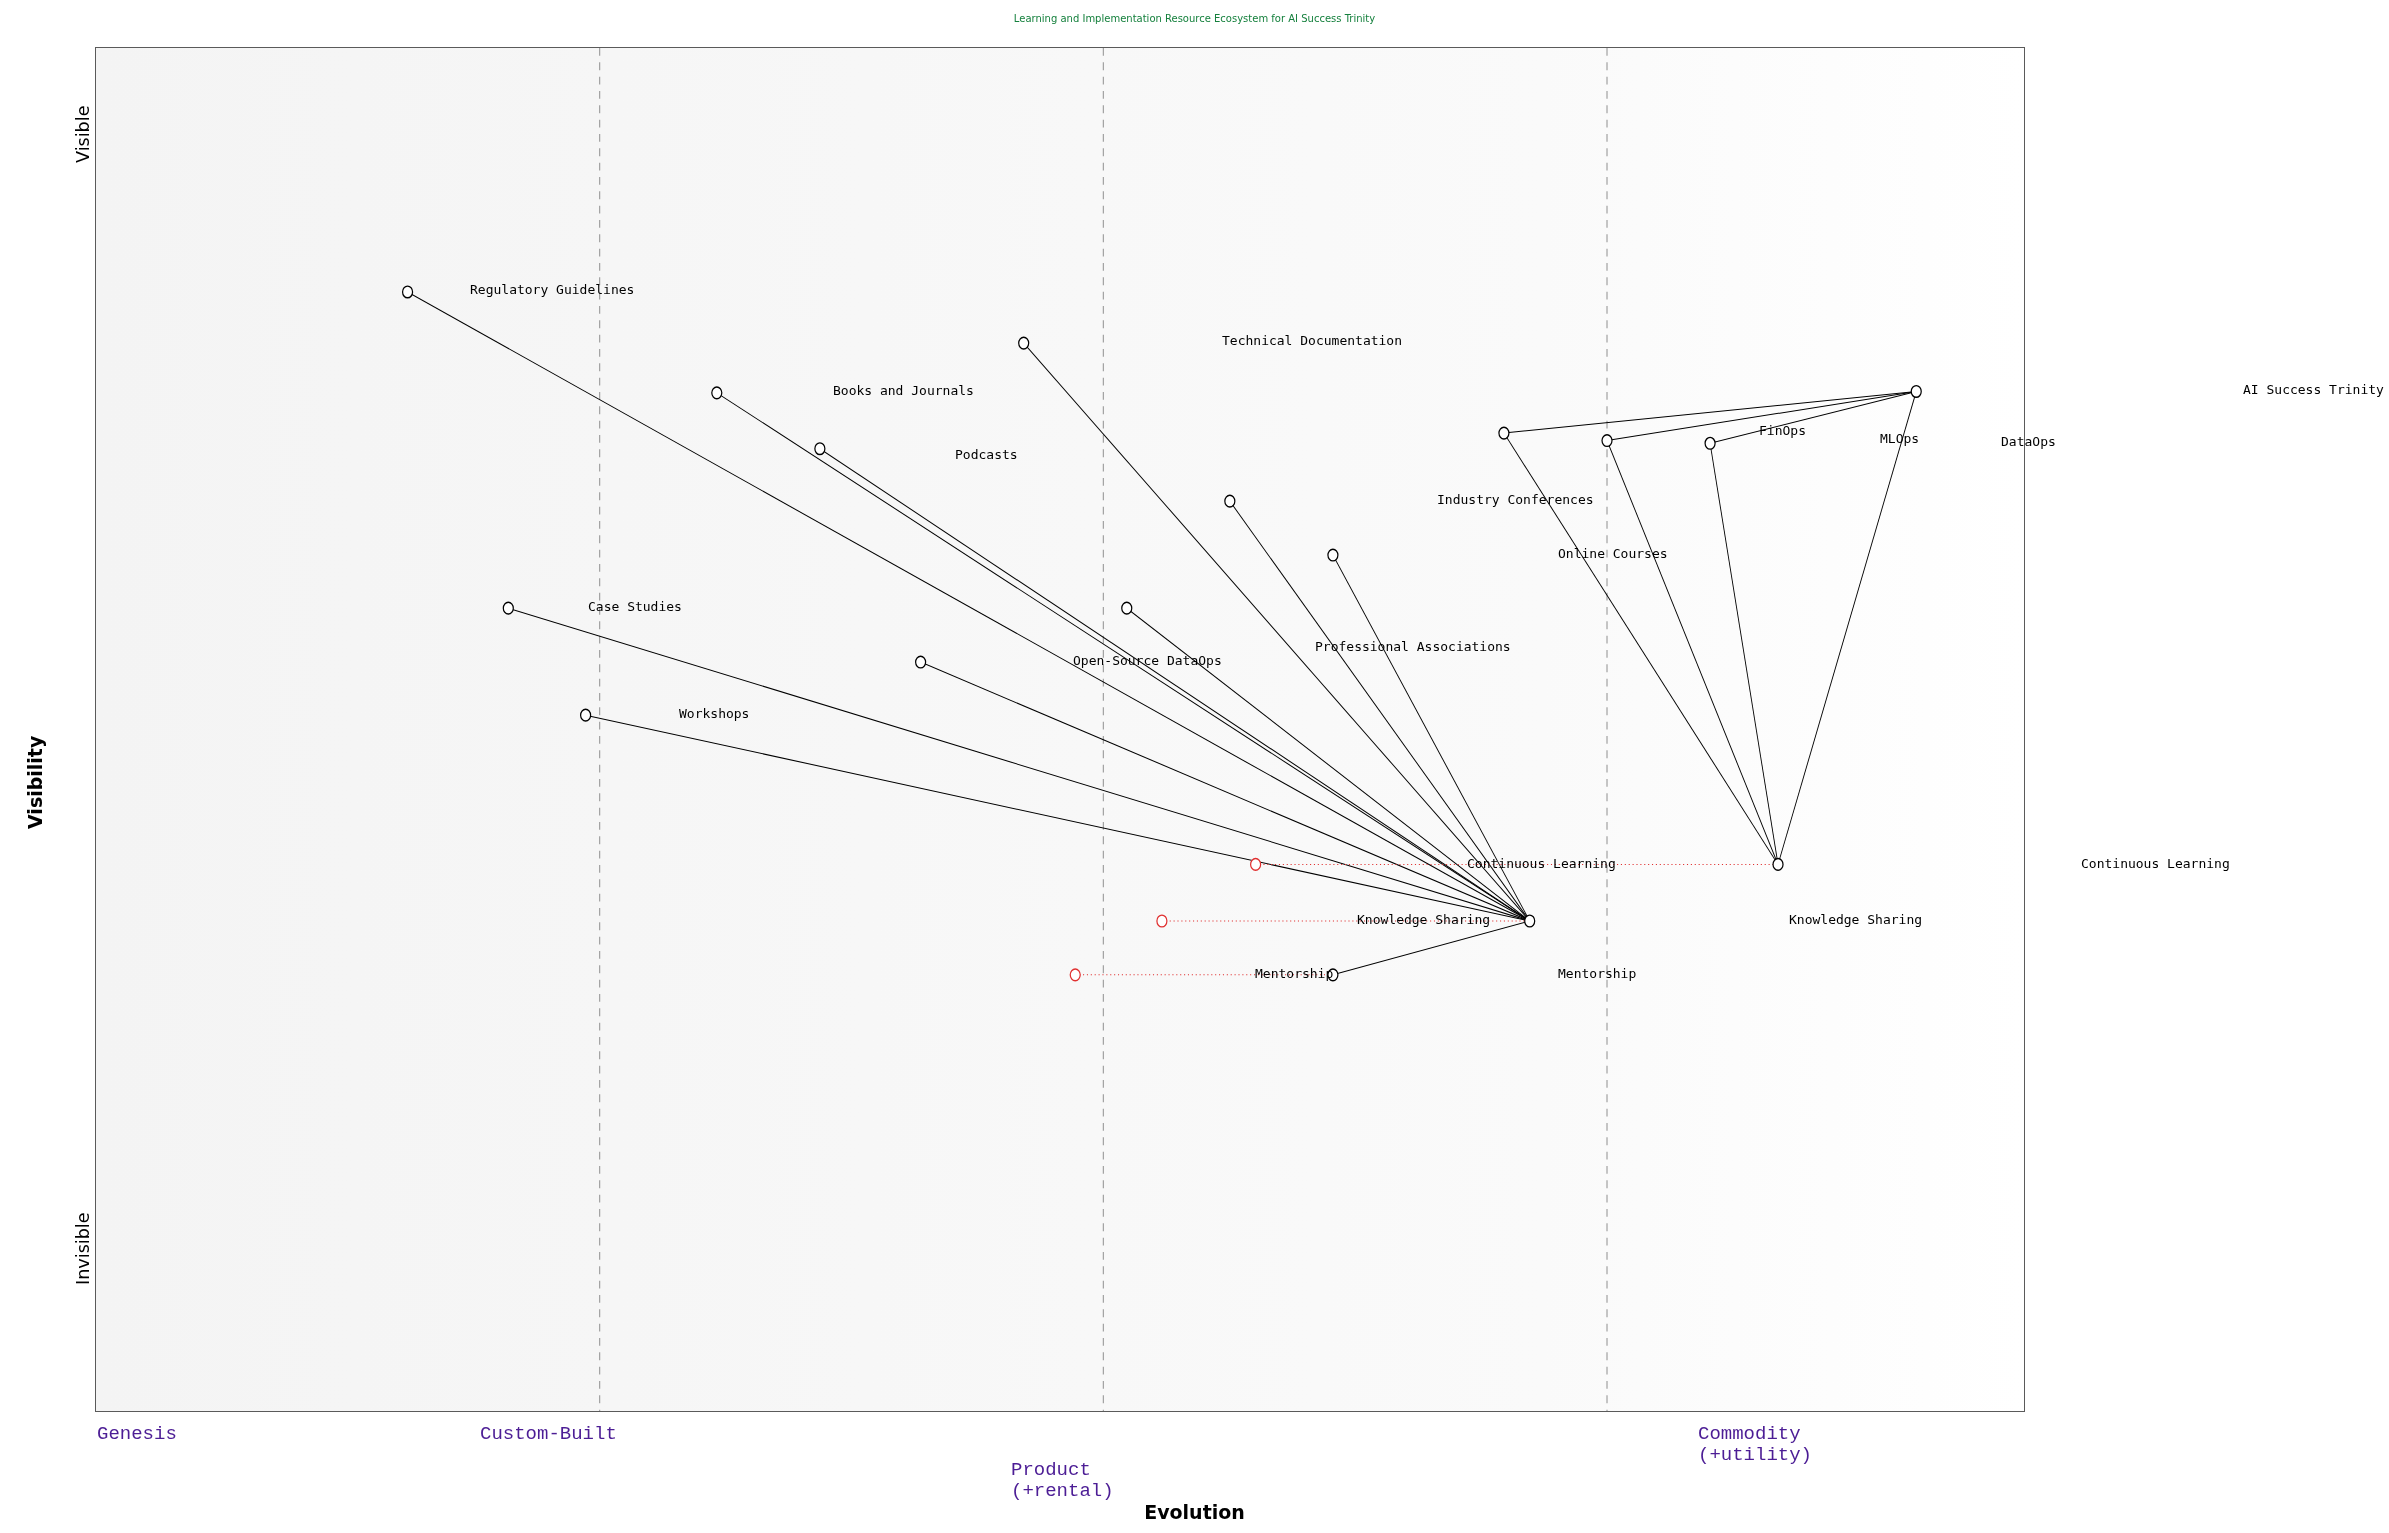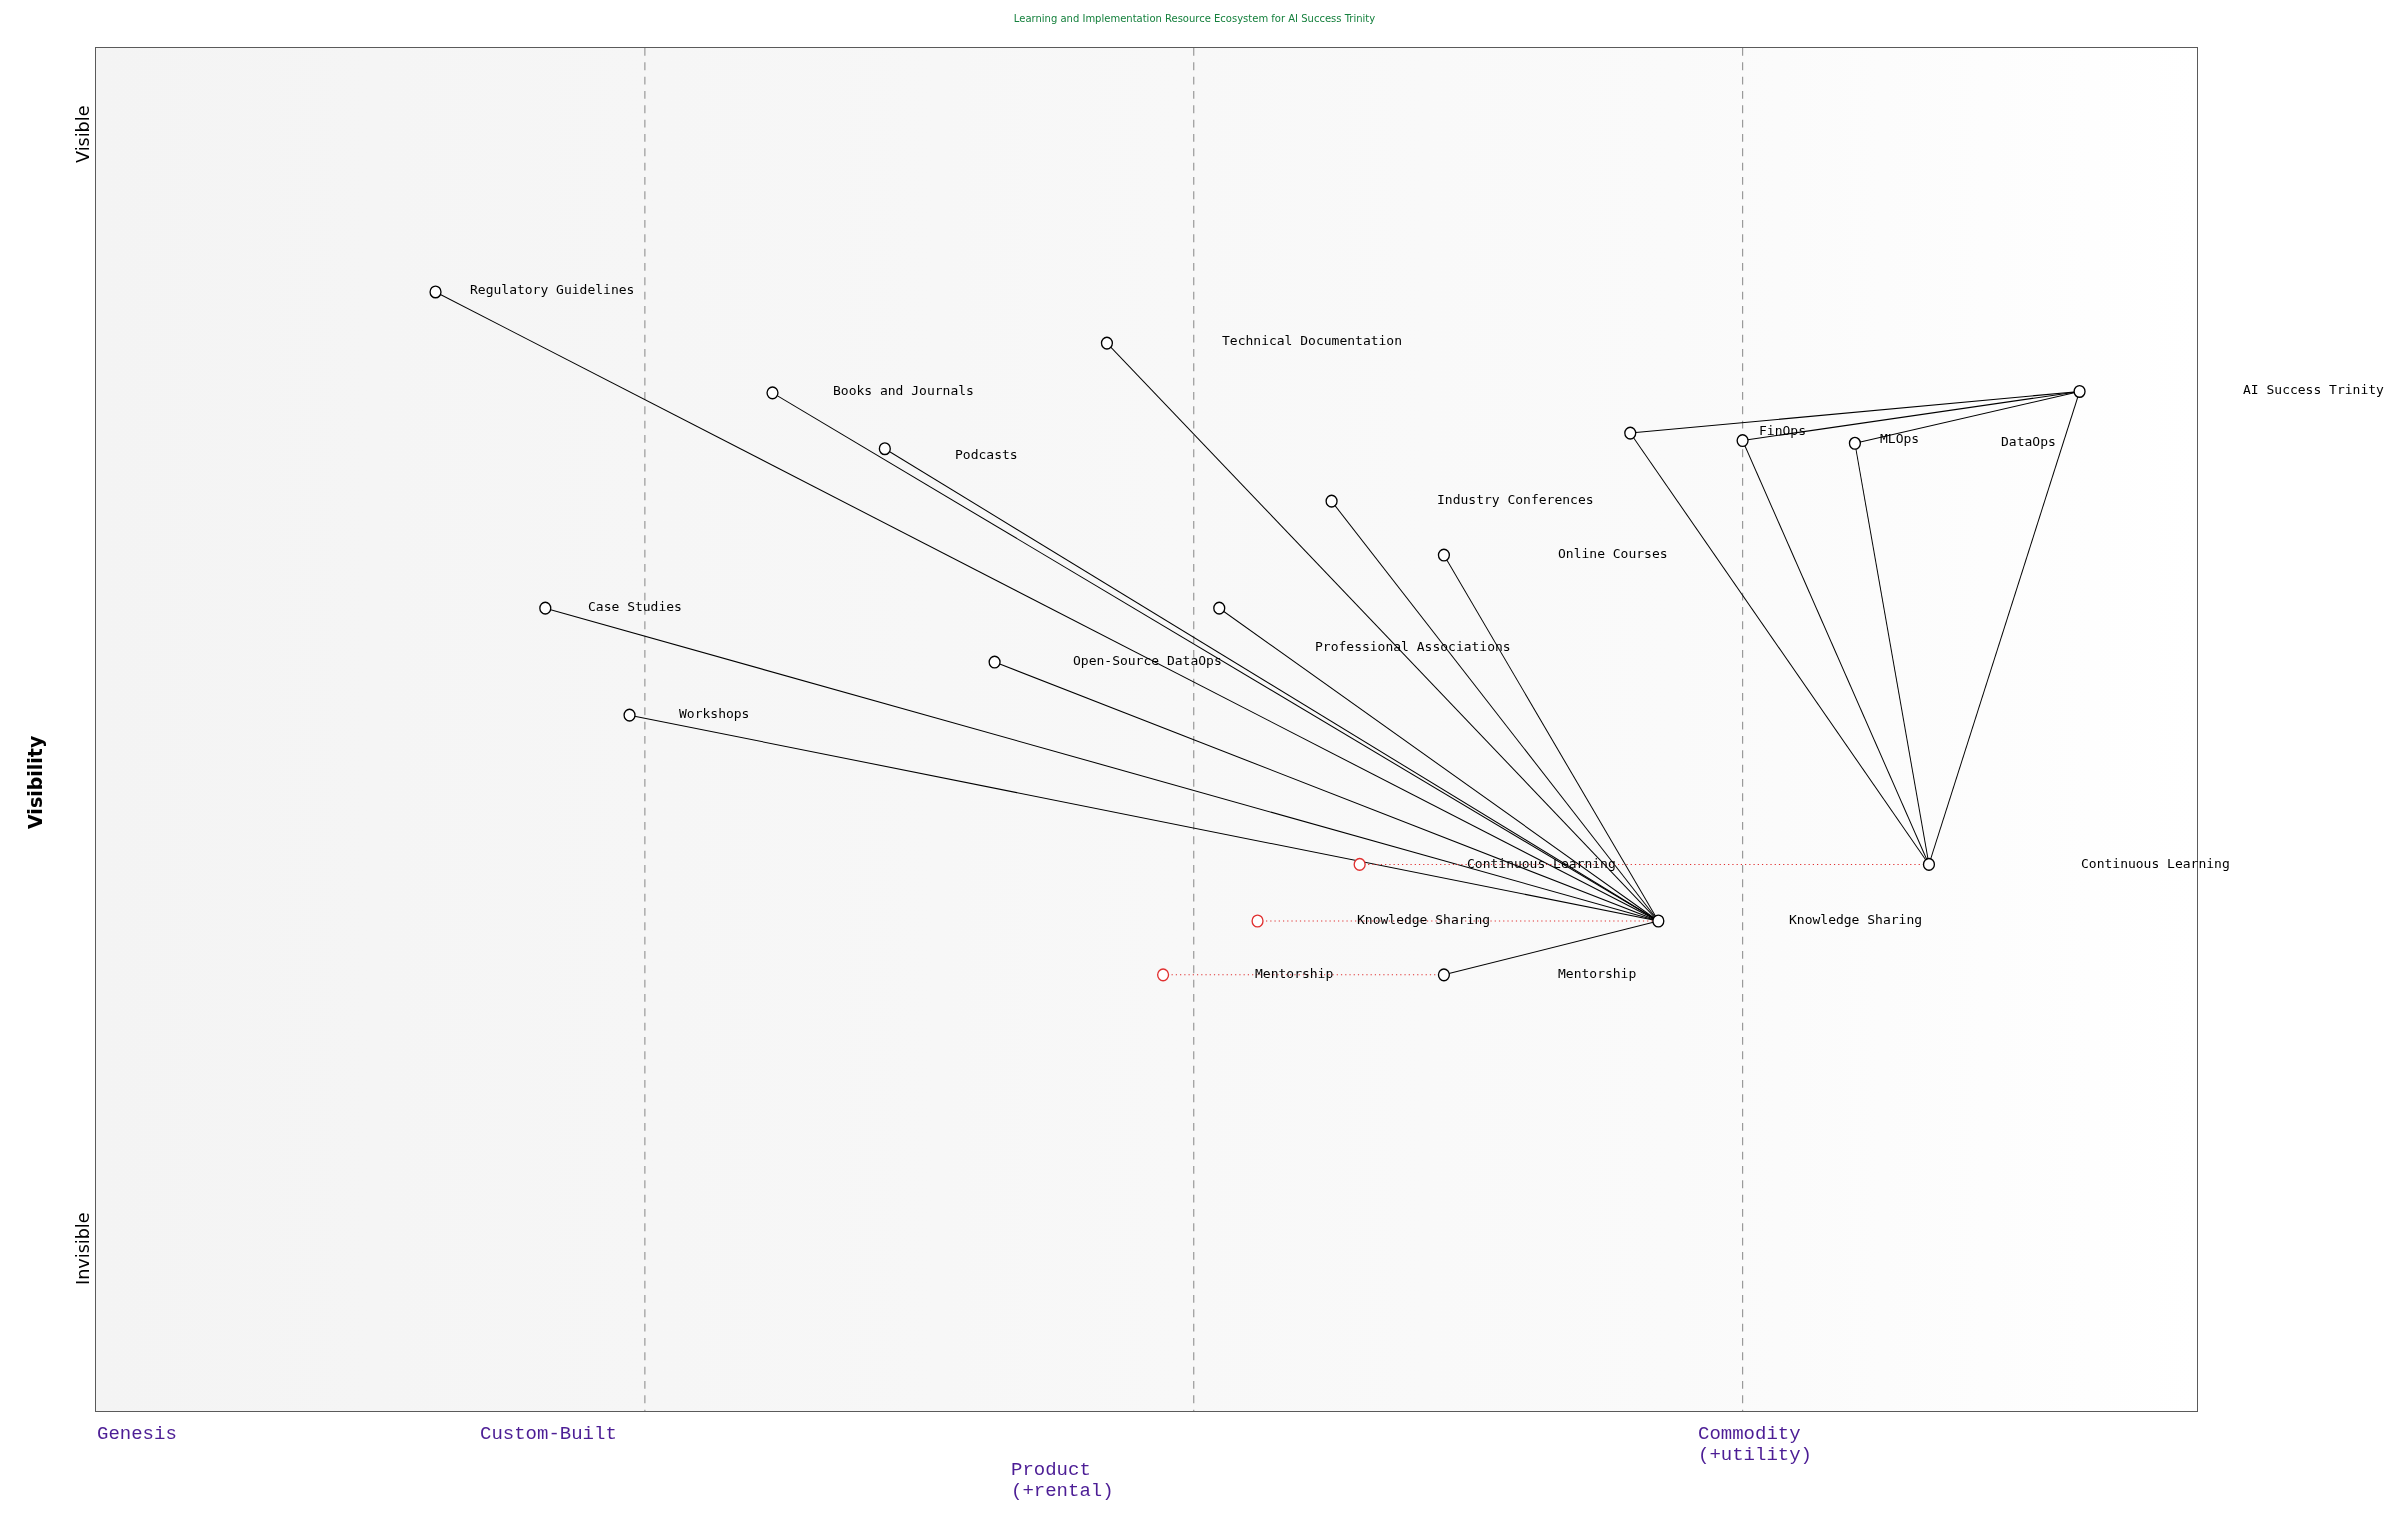--- a/index.html
+++ b/index.html
@@ -24,21 +24,21 @@
     width: 2389px;
     text-align: center;
     font-size: 10px;
     color: #15803d;
     font-family: "DejaVu Sans", sans-serif;
   }
   #plot-area {
     position: absolute;
     left: 95px;
     top: 47px;
-    width: 2103px;
+    width: 1930px;
     height: 1365px;
     border: 1.3px solid #5a5a5a;
     background: linear-gradient(to right, #f4f4f4 0%, #f7f7f7 40%, #fafafa 75%, #ffffff 100%);
     box-sizing: border-box;
   }
   #svg-layer {
     position: absolute;
     left: 0;
     top: 0;
     width: 100%;
@@ -126,20 +126,21 @@
   <div class="axis-label-y" style="left: 73px; top: 163px;">Visible</div>
   <div class="axis-label-y" style="left: 73px; top: 1285px;">Invisible</div>
 
   <div class="x-tick-label" style="left: 97px; top: 1424px;">Genesis</div>
   <div class="x-tick-label" style="left: 480px; top: 1424px;">Custom-Built</div>
   <div class="x-tick-label" style="left: 1011px; top: 1424px; margin-top: 36px;">Product
 (+rental)</div>
   <div class="x-tick-label" style="left: 1698px; top: 1424px;">Commodity
 (+utility)</div>
 
+  <div id="x-axis-title" style="top: 1501px;">Evolution</div>
 
   <div id="plot-area">
     <svg id="svg-layer" viewBox="0 0 3473 2092" preserveAspectRatio="none">
       <g id="gridlines">
           <line x1="907.2843256379102" x2="907.2843256379102" y1="0" y2="2092" class="grid-line"></line>
           <line x1="1814.5686512758205" x2="1814.5686512758205" y1="0" y2="2092" class="grid-line"></line>
           <line x1="2721.8529769137303" x2="2721.8529769137303" y1="0" y2="2092" class="grid-line"></line>
         </g>
       <g id="links">
           <line x1="561.2503037667072" y1="374.4680000000001" x2="2582.595382746051" y2="1339.9260000000002" class="evo-link"></line>

